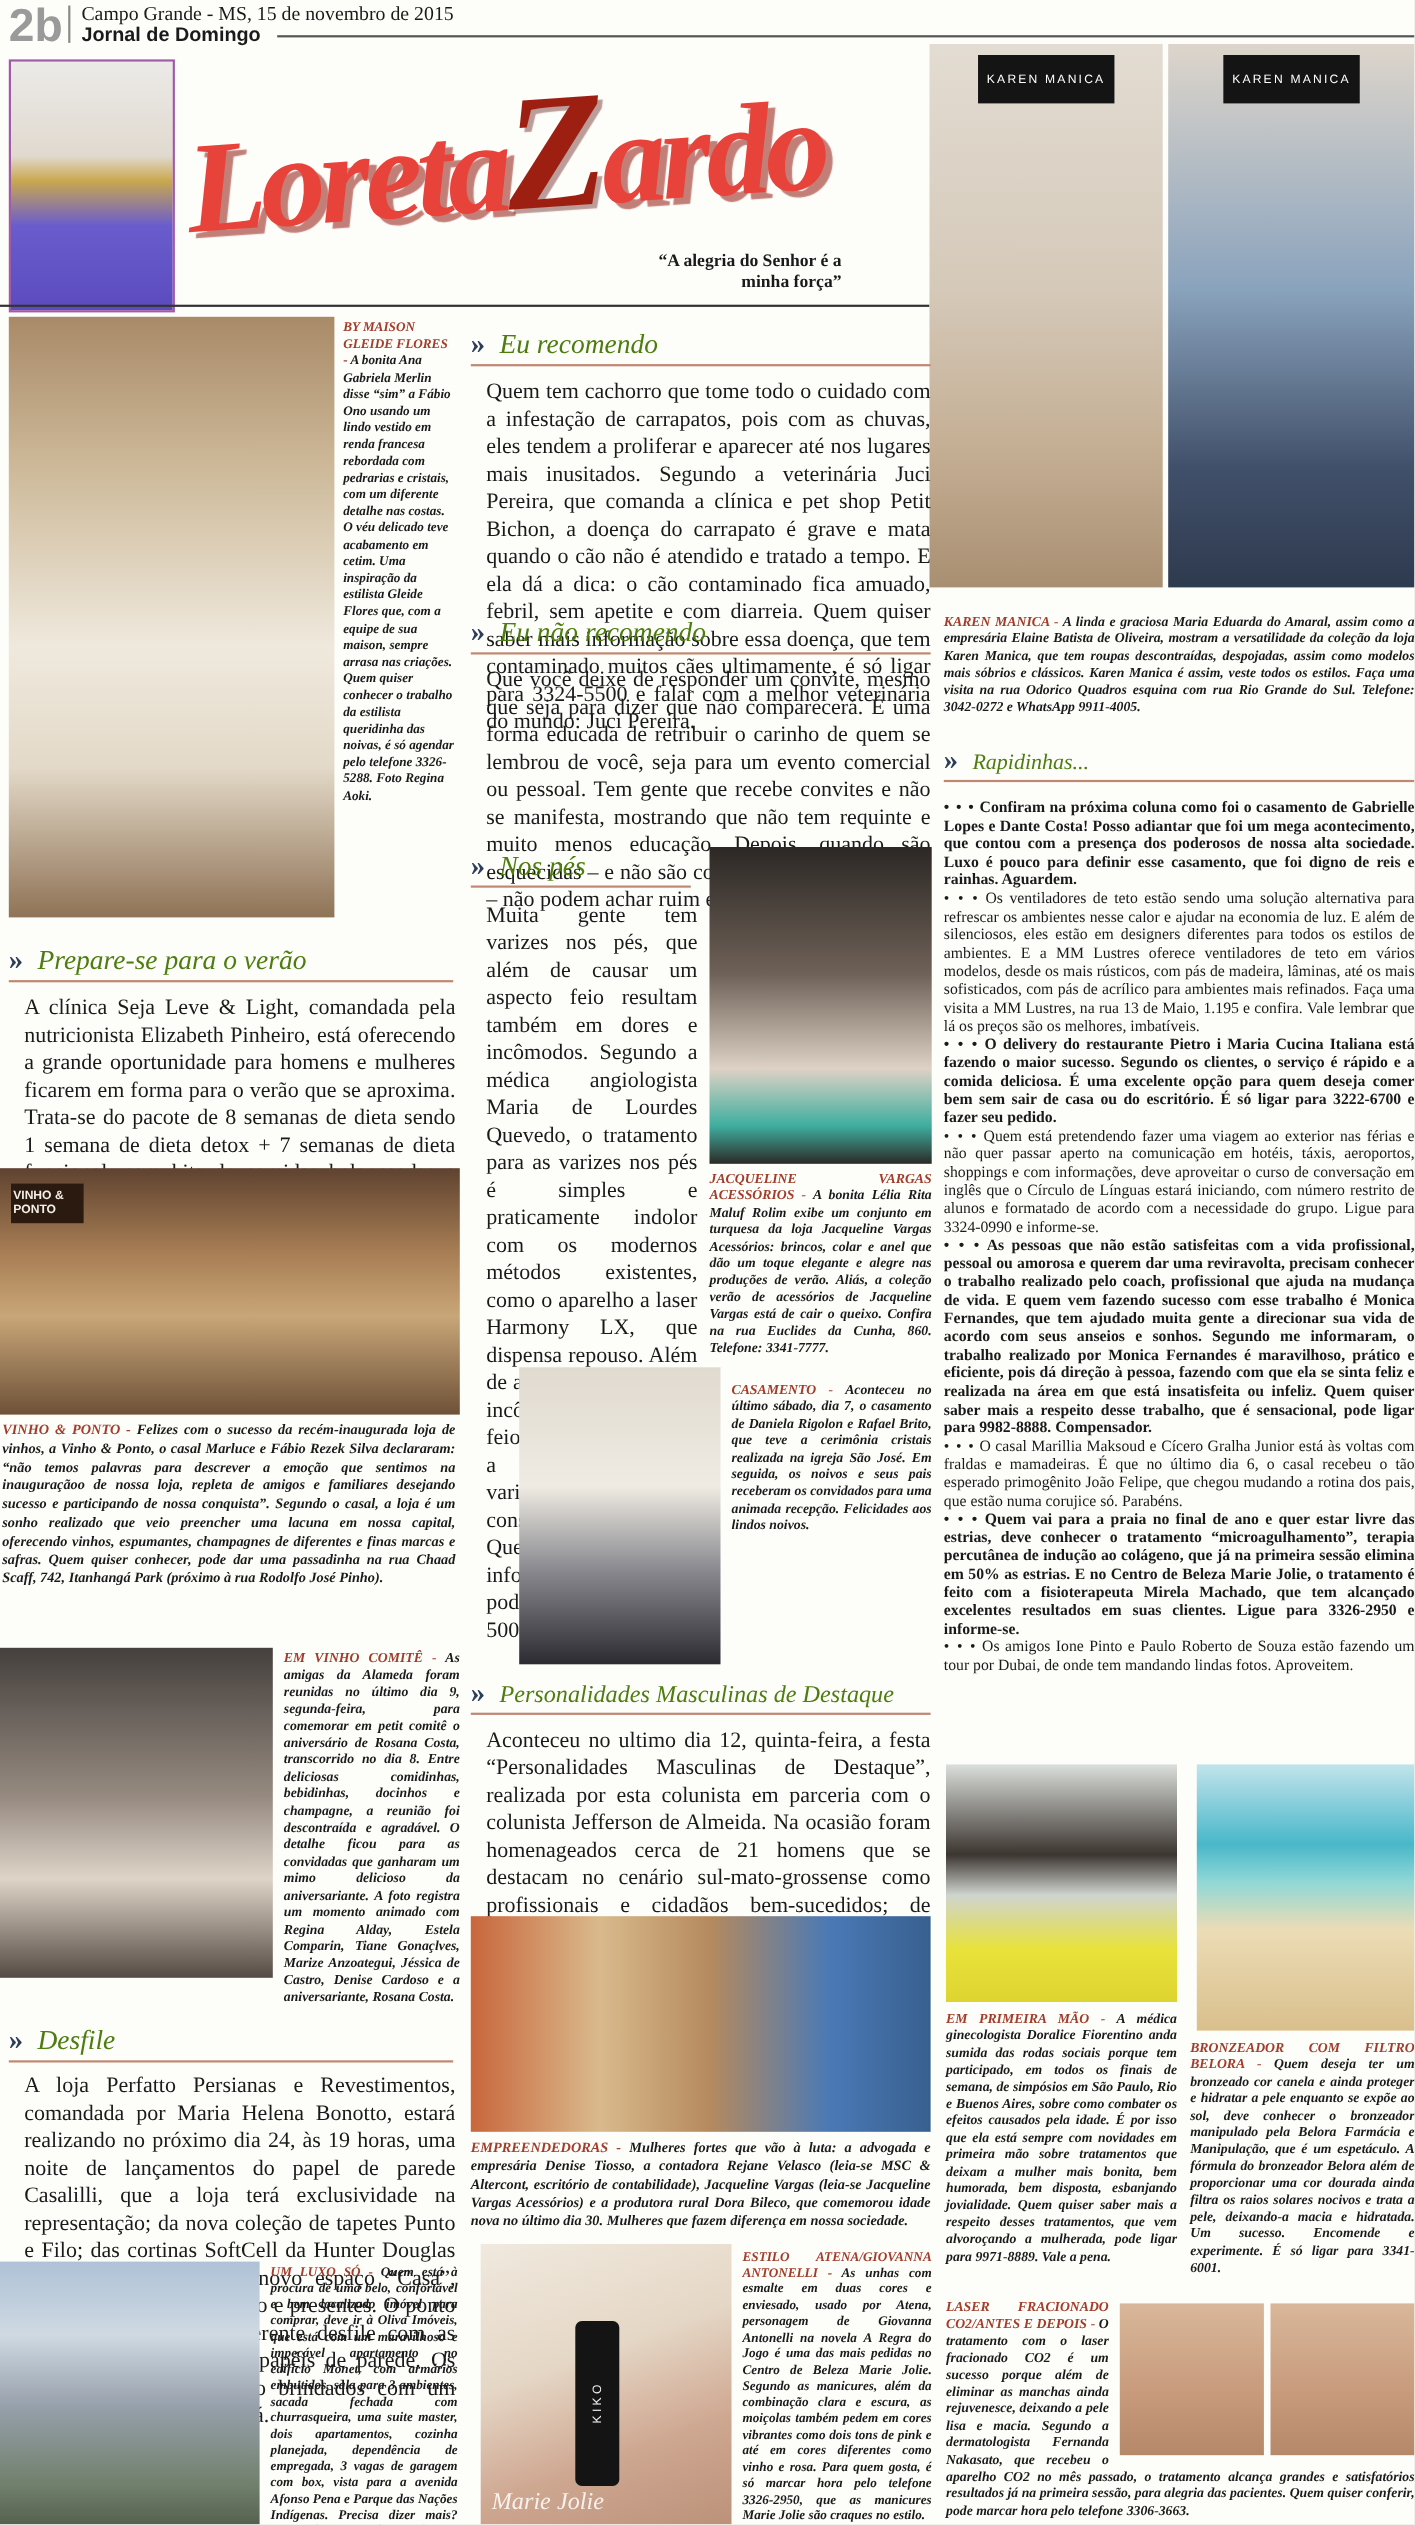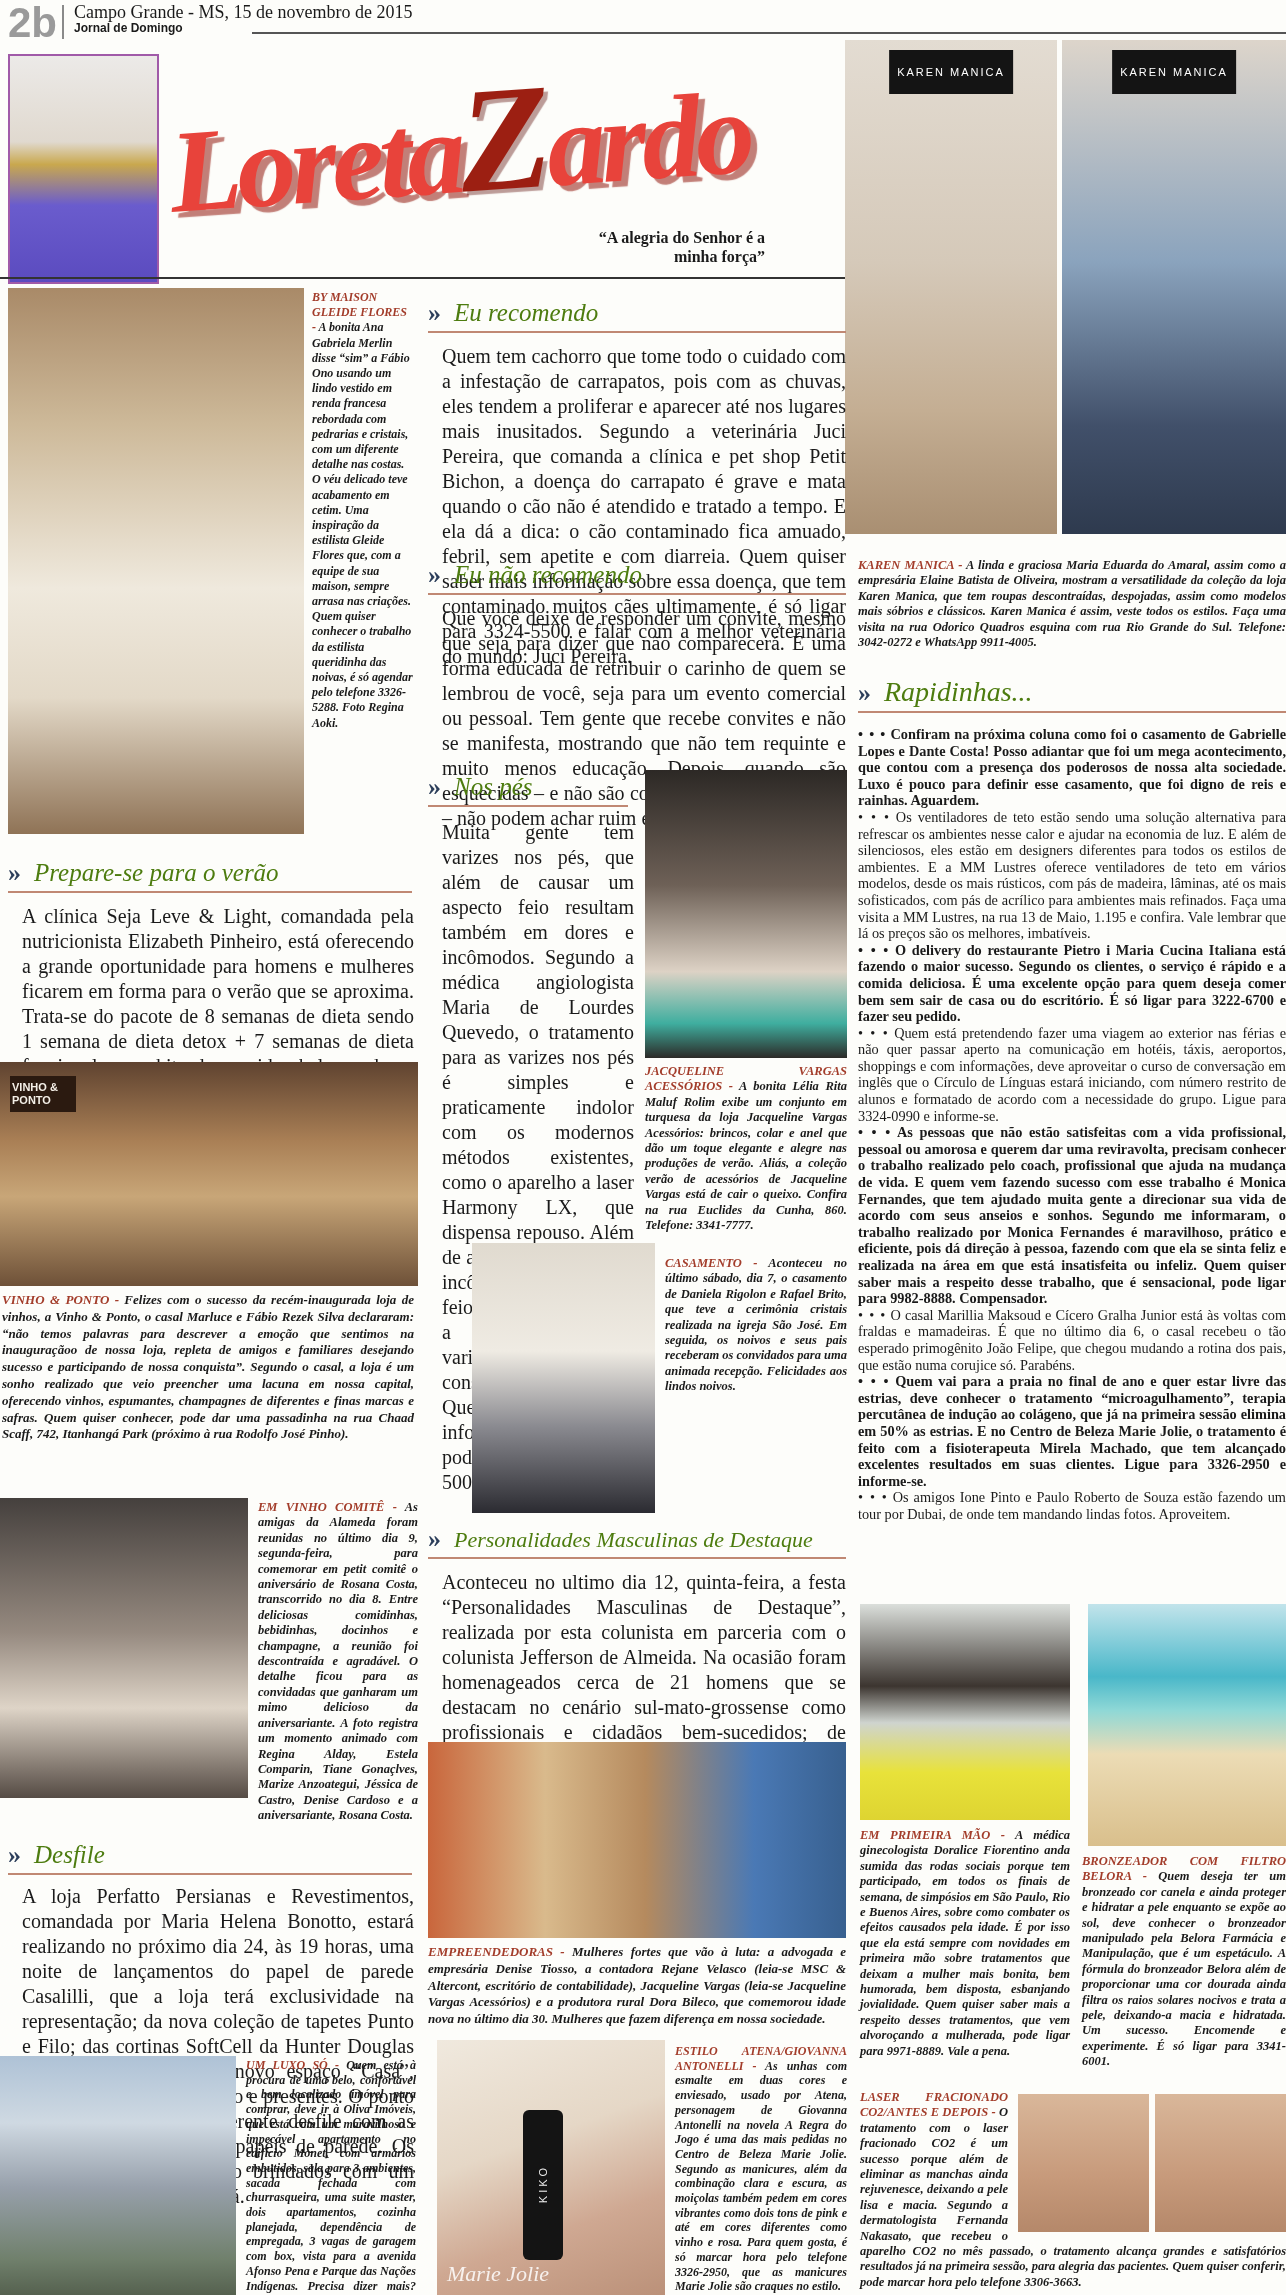--- a/index.html
+++ b/index.html
@@ -2,36 +2,36 @@
 <html><head>
 <meta charset="utf-8">
 <style>
   html,body{margin:0;padding:0;background:#e9e7e2;}
   #page{position:relative;width:1286px;height:2295px;background:#fdfdfa;overflow:hidden;
         font-family:"Liberation Serif",serif;color:#1a1a1a;}
   .abs{position:absolute;}
   
   .pagenum{font-family:"Liberation Sans",sans-serif;font-weight:bold;font-size:42px;color:#9a9a9a;line-height:38px;}
   .hdr-date{font-size:18px;}
-  .hdr-paper{font-family:"Liberation Sans",sans-serif;font-weight:bold;font-size:12px;}
+  .hdr-paper{font-family:"Liberation Sans",sans-serif;font-weight:bold;font-size:18px;}
   .hdr-vrule{width:2px;background:#8a8a8a;}
   .hdr-rule{height:2px;background:#555;}
   
   .logo{font-style:italic;font-weight:bold;color:#e8433b;font-size:118px;letter-spacing:-5px;
         transform:rotate(-4deg);transform-origin:left bottom;white-space:nowrap;
         text-shadow:6px 6px 1px rgba(146,24,12,.55);}
   .logo .zee{font-size:150px;color:#9c1f12;text-shadow:4px 4px 1px rgba(90,10,5,.4);}
   .tagline{font-weight:bold;font-size:16px;text-align:right;line-height:19px;}
   .mast-rule{height:2px;background:#333;}
   
   .sec-head{border-bottom:2px solid #c08873;padding-bottom:3px;white-space:nowrap;}
   .sec-head .chev{color:#2c3e5a;font-weight:bold;font-size:26px;margin-right:9px;}
   .sec-head .chev::before{content:"\00BB";}
   .sec-head .t{font-style:italic;color:#4d7c0f;font-size:25px;}
-  .sec-head.big .t{font-size:28px;}
+  .sec-head.big .t{font-size:20px;}
   .sec-head.cramped .t{font-size:22px;}
   
   .body-text{font-size:20px;line-height:25px;text-align:justify;}
   .rapid-item{margin:0;text-align:justify;font-size:14.3px;line-height:16.6px;}
   .rapid-item.b{font-weight:bold;}
   .bullets{letter-spacing:1px;}
   
   .caption{font-style:italic;font-weight:bold;text-align:justify;}
   .cap-md{font-size:13px;line-height:16.8px;}
   .cap-sm{font-size:12.5px;line-height:15.4px;}

